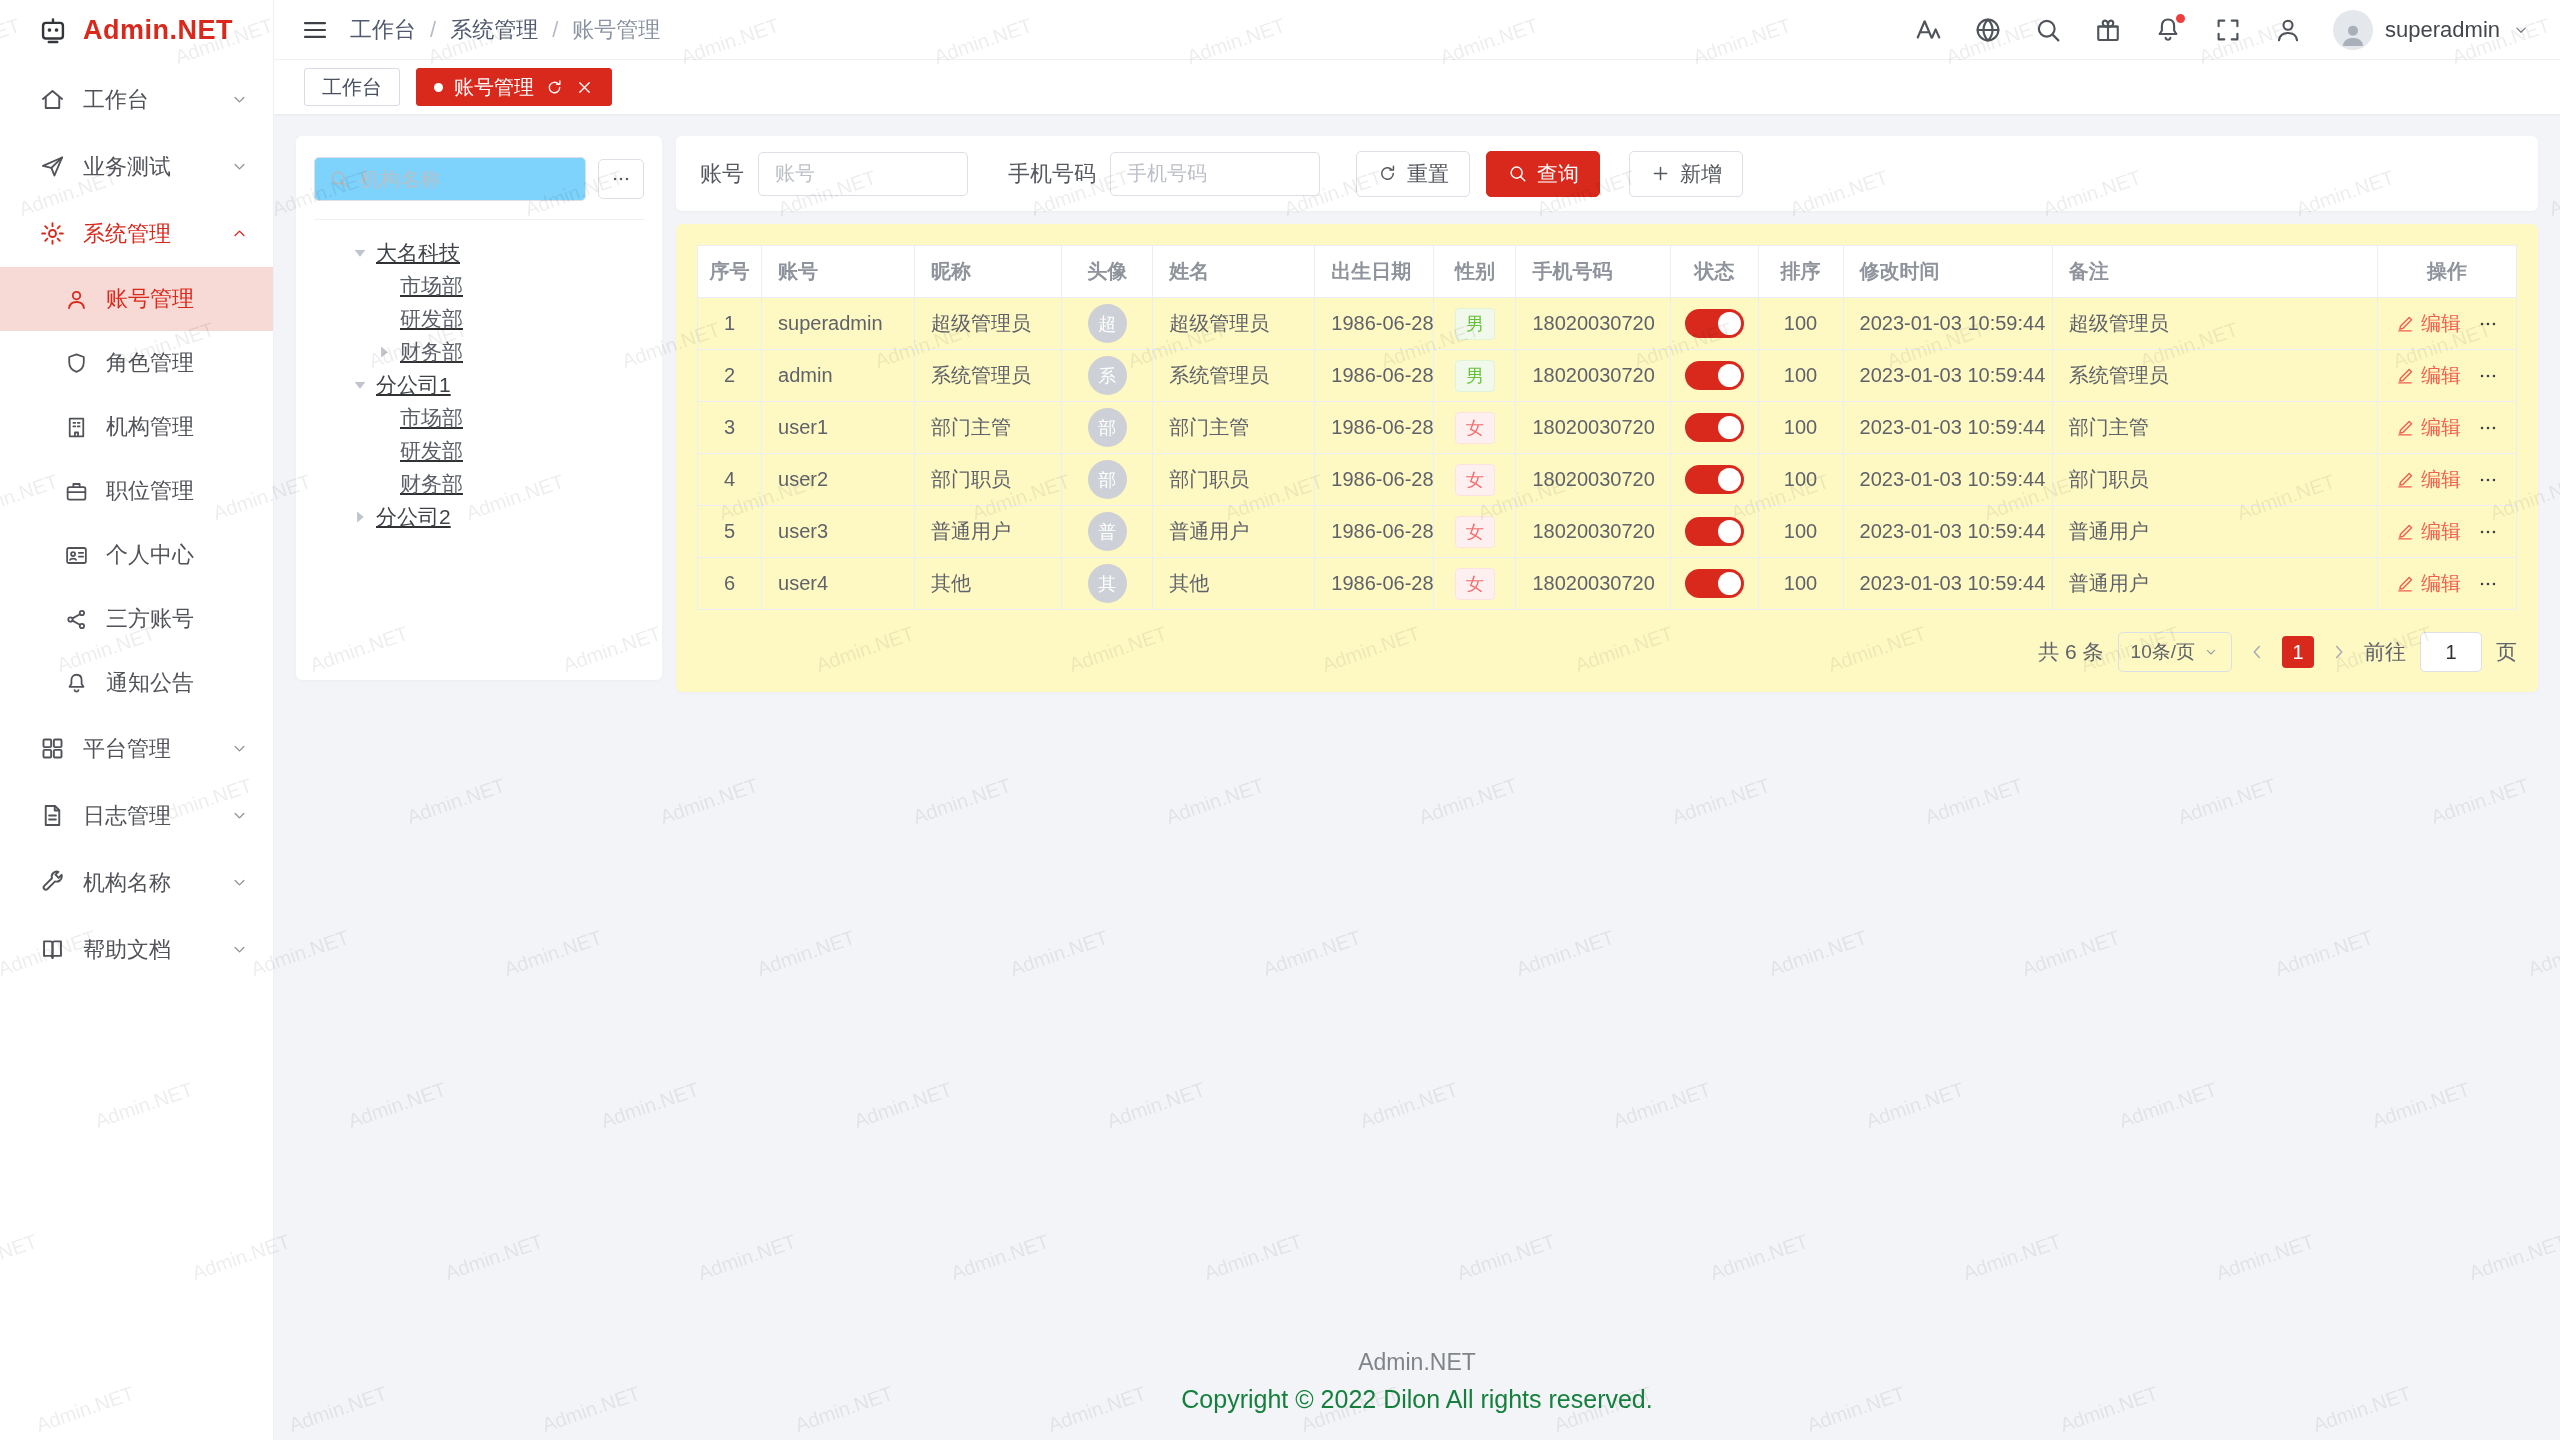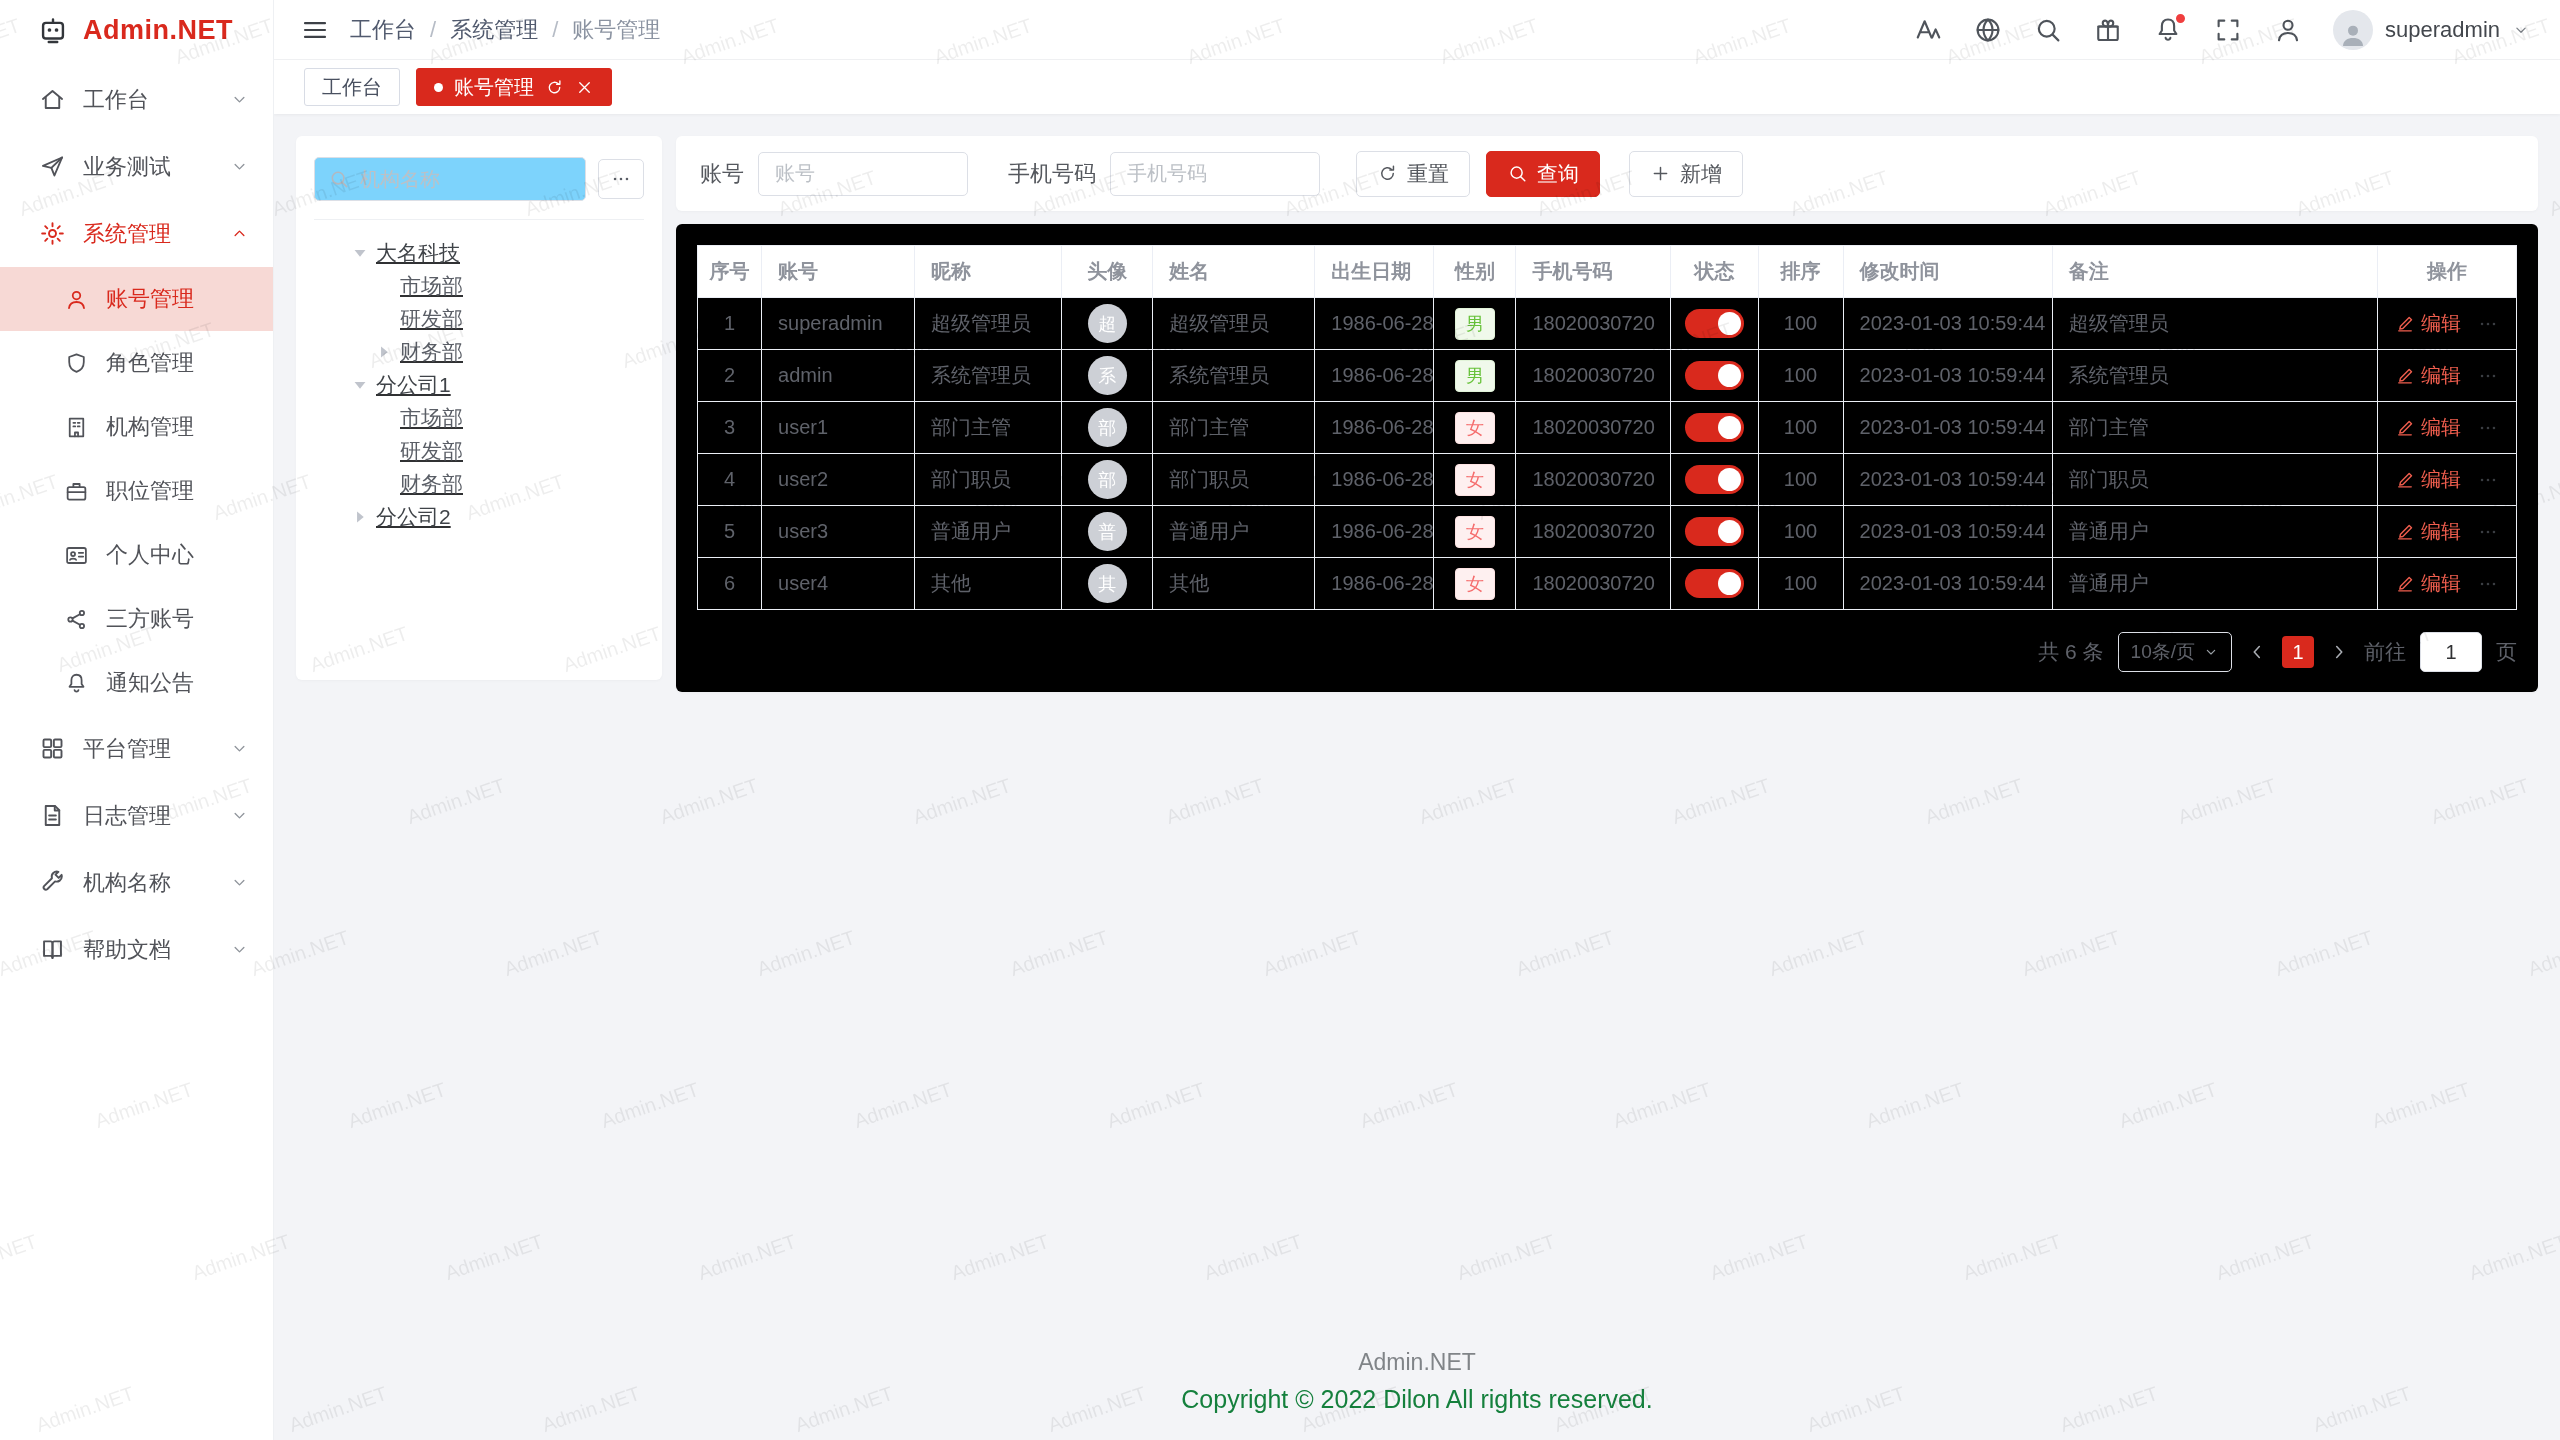--- a/index.html
+++ b/index.html
@@ -81,21 +81,21 @@
   .query-card{height:75px;background:#fff;border-radius:6px;display:flex;align-items:center;padding:0 24px;box-shadow:0 1px 3px rgba(0,0,0,.03);}
   .q-label{font-size:22px;color:#55585e;margin-right:14px;white-space:nowrap;}
   .q-label.phone{margin-left:40px;}
   .q-input{width:210px;height:44px;border:1px solid #dcdfe6;border-radius:5px;padding:0 16px;font-size:20px;color:#303133;outline:none;}
   .btn{height:46px;display:inline-flex;align-items:center;gap:9px;padding:0 20px;border-radius:5px;font-size:21px;cursor:pointer;border:1px solid #dcdfe6;background:#fff;color:#55585e;white-space:nowrap;}
   .btn-ic{width:21px;height:21px;}
   .btn-reset{margin-left:36px;}
   .btn-primary{background:var(--primary);border-color:var(--primary);color:#fff;margin-left:16px;}
   .btn-add{margin-left:29px;}
 
-  .table-card{background:#000000;border-radius:6px;padding:21px 21px 20px;box-shadow:0 1px 3px rgba(0,0,0,.03);}
+  .table-card{background:#fef9c3;border-radius:6px;padding:21px 21px 20px;box-shadow:0 1px 3px rgba(0,0,0,.03);}
   table{width:100%;border-collapse:collapse;table-layout:fixed;}
   th,td{border:1px solid #ebeef5;height:52px;padding:0 0 0 16px;font-size:20px;text-align:left;overflow:hidden;white-space:nowrap;}
   th{color:#8f939c;font-weight:700;background:#fff;}
   td{color:#5f626a;}
   th.center,td.center{text-align:center;padding-left:0;}
   .avatar-badge{display:inline-flex;width:39px;height:39px;border-radius:50%;background:#cdd0d6;color:#fff;font-size:18px;align-items:center;justify-content:center;vertical-align:middle;}
   .tag{display:inline-block;min-width:40px;padding:6px 0;border-radius:4px;font-size:18px;line-height:1;text-align:center;}
   .tag-male{color:var(--success);background:var(--success-bg);border:1px solid #e1f3d8;}
   .tag-female{color:var(--danger);background:var(--danger-bg);border:1px solid #fde2e2;}
   .switch{display:inline-block;width:59px;height:29px;border-radius:15px;background:var(--primary);position:relative;vertical-align:middle;cursor:pointer;}

